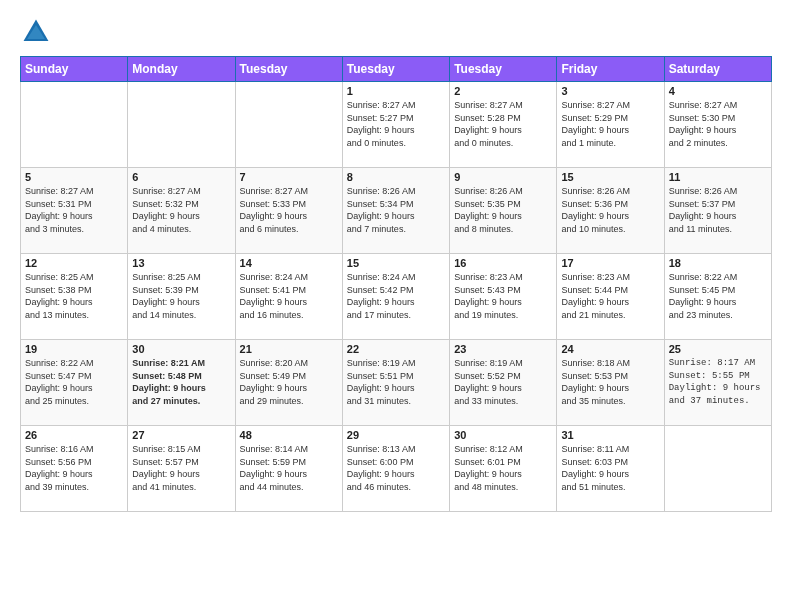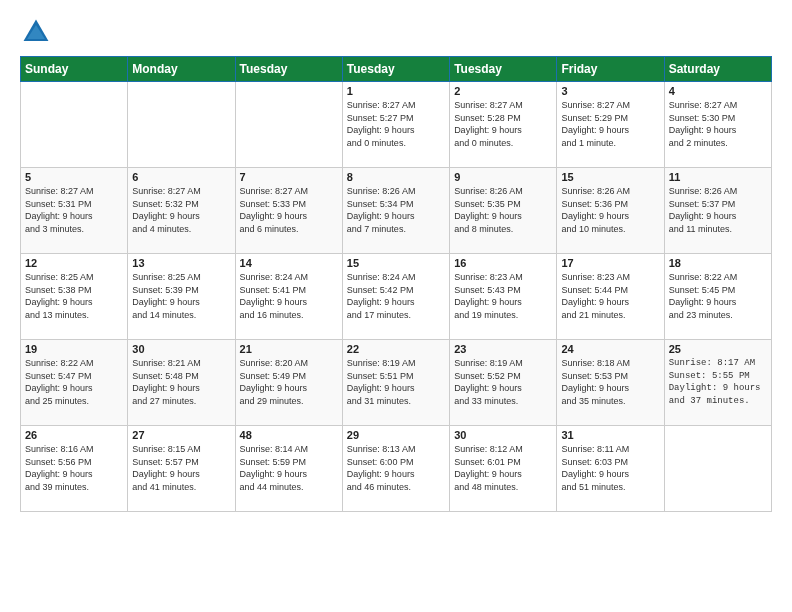--- a/index.html
+++ b/index.html
@@ -56,21 +56,21 @@
     .title-location {
       font-size: 14px;
       color: #555;
     }
     .calendar {
       width: 100%;
       border-collapse: collapse;
       table-layout: fixed;
     }
     .calendar thead tr th {
-      background: #15803d;
+      background: #8b5cf6;
       color: #fff;
       font-size: 12px;
       font-weight: bold;
       padding: 5px 4px;
       text-align: left;
       border: 1px solid #1a6faf;
     }
     .calendar tbody tr td {
       vertical-align: top;
       border: 1px solid #ccc;
@@ -270,21 +270,21 @@
         <tr>
           <td>
             <div class="day-number">19</div>
             <div class="day-info" style="white-space: pre-line;">Sunrise: 8:22 AM
 Sunset: 5:47 PM
 Daylight: 9 hours
 and 25 minutes.</div>
           </td>
           <td>
             <div class="day-number">30</div>
-            <div class="day-info" style="white-space: pre-line;">Sunrise: 8:21 AM
+            <div class="day-info" style="white-space: pre-line; font-weight: bold;">Sunrise: 8:21 AM
 Sunset: 5:48 PM
 Daylight: 9 hours
 and 27 minutes.</div>
           </td>
           <td>
             <div class="day-number">21</div>
             <div class="day-info" style="white-space: pre-line;">Sunrise: 8:20 AM
 Sunset: 5:49 PM
 Daylight: 9 hours
 and 29 minutes.</div>

